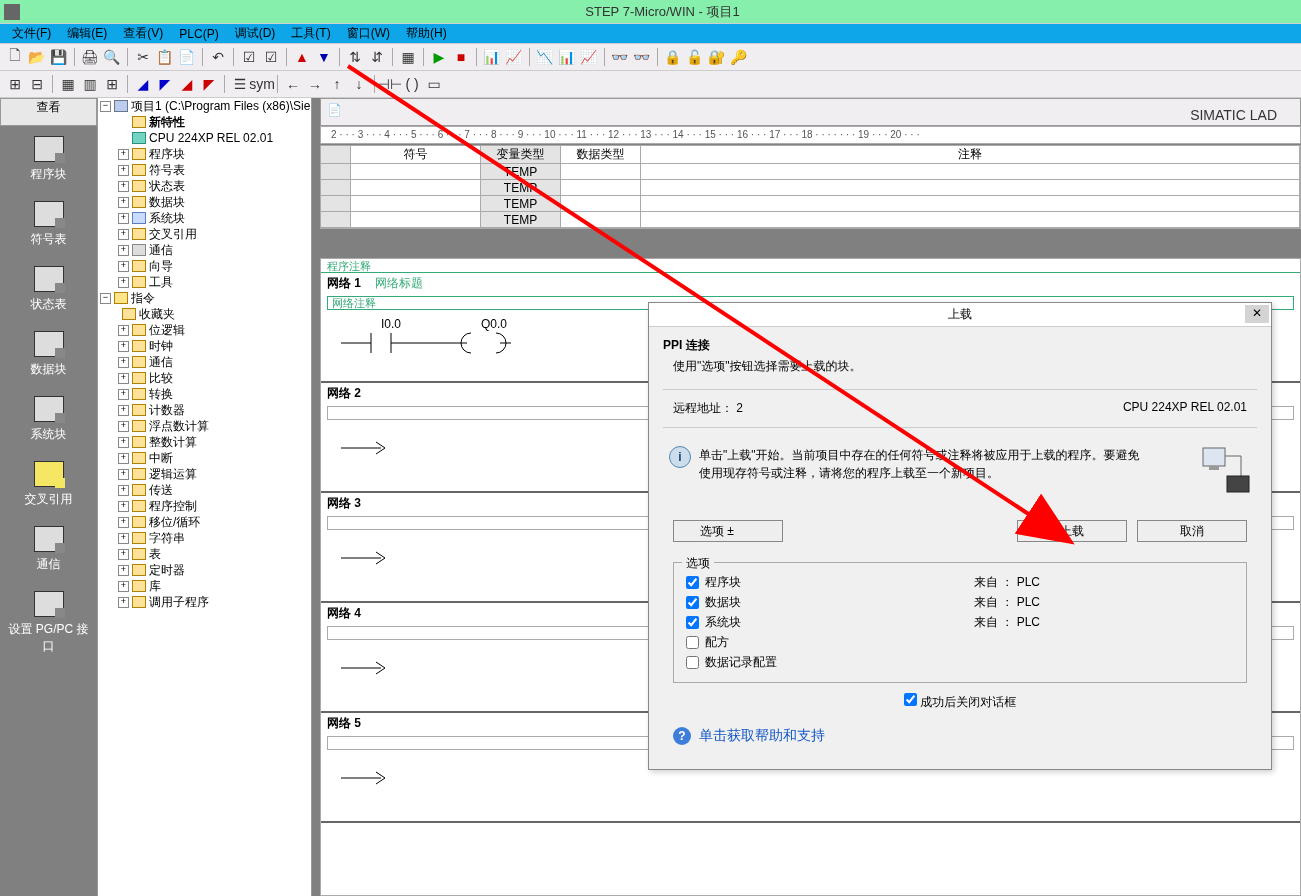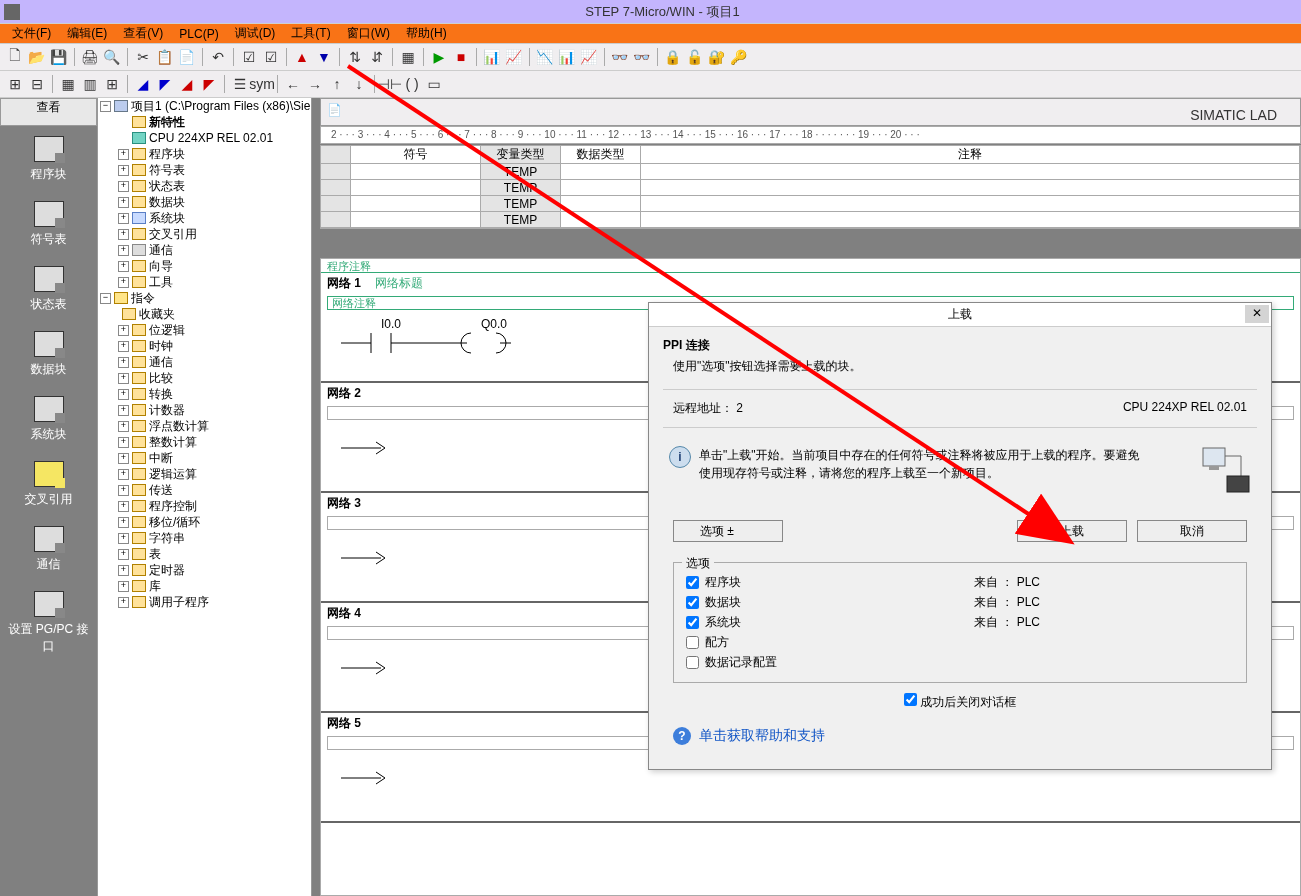--- a/index.html
+++ b/index.html
@@ -1,24 +1,24 @@
 <!DOCTYPE html>
 <html><head>
 <meta charset="utf-8">
 <style>
 * { box-sizing: border-box; margin: 0; padding: 0; font-family: "Microsoft YaHei", SimSun, Arial, sans-serif; font-size: 12px; }
 body { background: #f0f0f0; width: 1301px; height: 896px; overflow: hidden; position: relative; }
 
 
-.titlebar { height: 24px; background: #c4b5fd; border-bottom: 1px solid #d0d0d0; display: flex; align-items: center; padding: 0 4px; }
+.titlebar { height: 24px; background: #86efac; border-bottom: 1px solid #d0d0d0; display: flex; align-items: center; padding: 0 4px; }
 .titlebar .app-icon { width: 16px; height: 16px; background: #666; margin-right: 8px; }
 .titlebar .title-text { flex: 1; text-align: center; color: #333; font-size: 13px; }
 
 
-.menubar { height: 20px; background: #f97316; display: flex; align-items: center; padding: 0 4px; border-bottom: 1px solid #ccc; }
+.menubar { height: 20px; background: #0ea5e9; display: flex; align-items: center; padding: 0 4px; border-bottom: 1px solid #ccc; }
 .menubar .menu-item { padding: 2px 8px; cursor: default; }
 
 
 .toolbar { height: 27px; background: #f0eef0; border-bottom: 1px solid #ccc; display: flex; align-items: center; padding: 0 4px; }
 .toolbar .tb-btn { width: 20px; height: 20px; margin: 0 1px; display: inline-flex; align-items: center; justify-content: center; cursor: default; font-size: 14px; color: #333; }
 .toolbar .tb-sep { width: 1px; height: 18px; background: #aaa; margin: 0 4px; }
 .tb-btn.arrow-up-red { color: #c00; }
 .tb-btn.arrow-dn-blue { color: #00a; }
 
 

